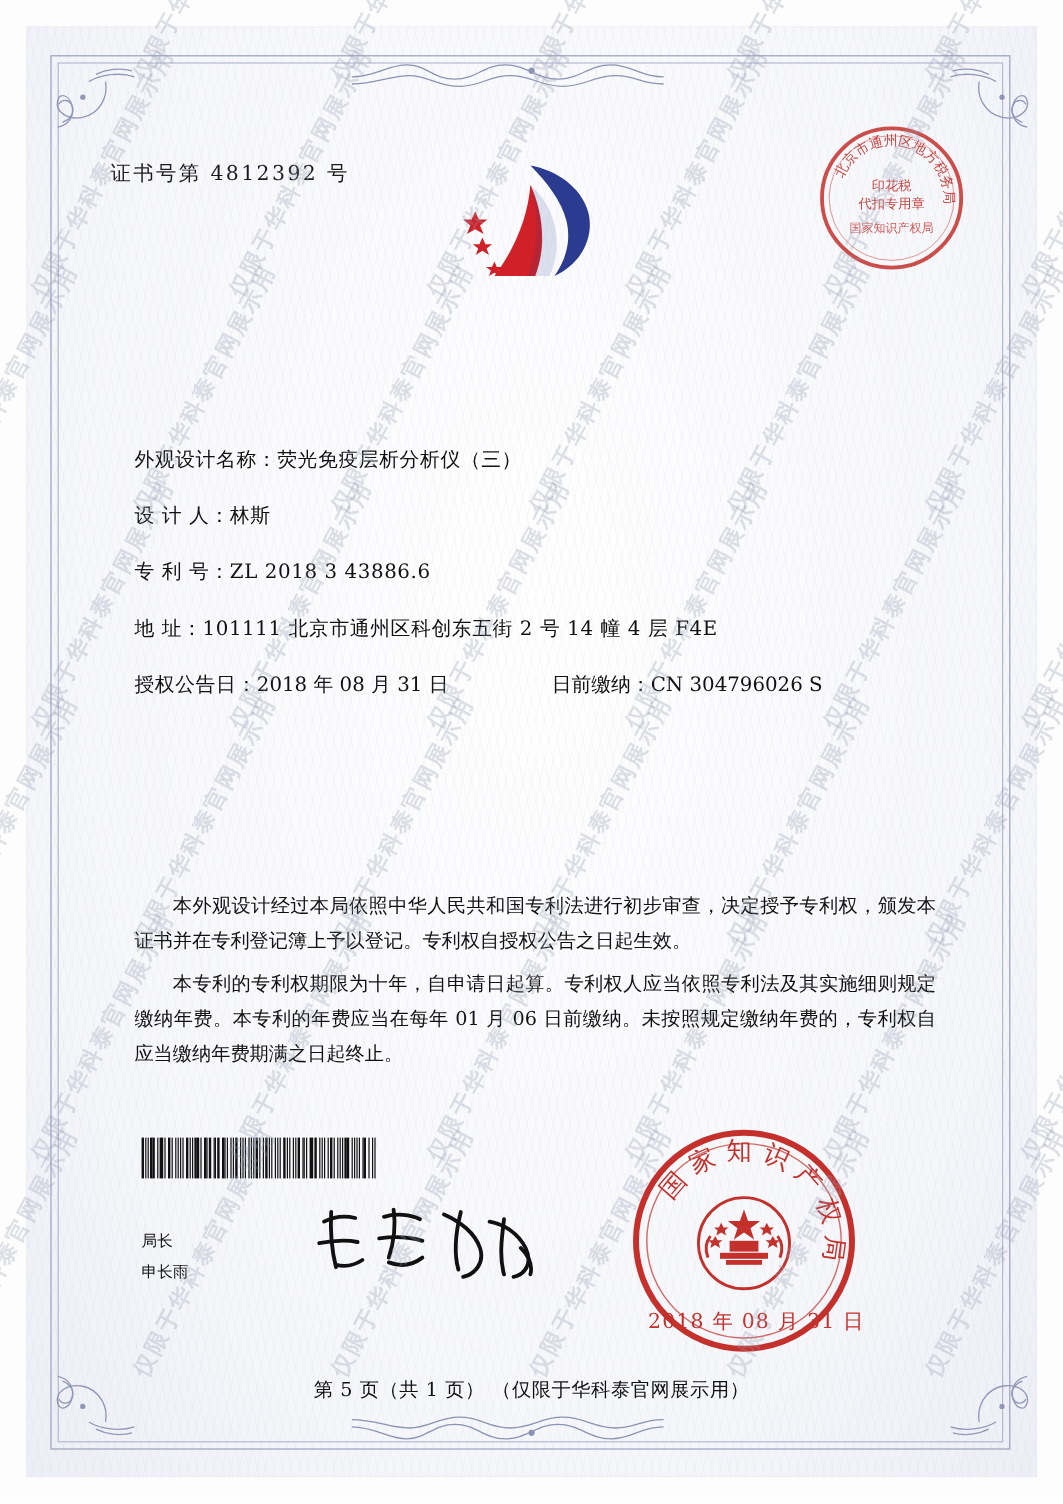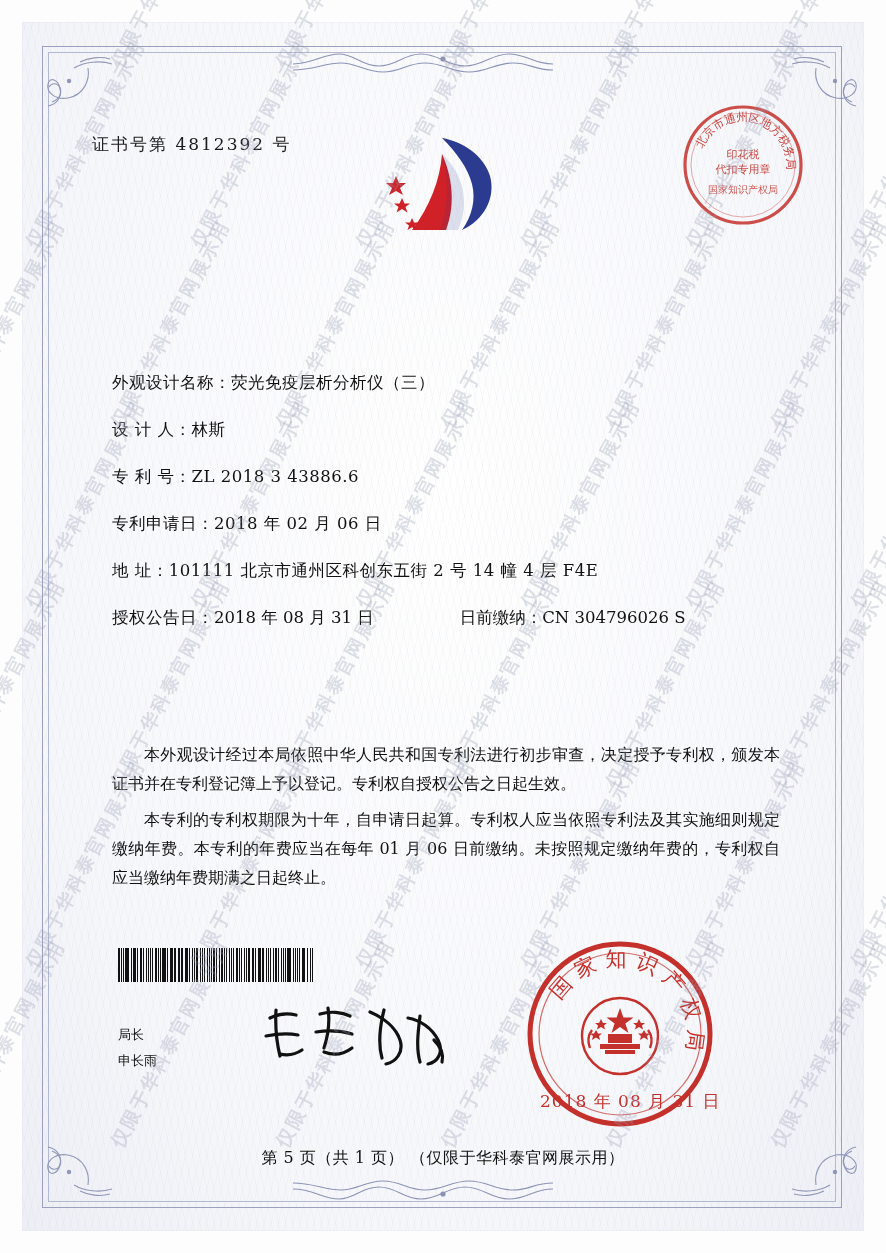--- a/index.html
+++ b/index.html
@@ -352,24 +352,20 @@
       <span class="f-label">外观设计名称：</span>
       <span class="f-value">荧光免疫层析分析仪（三）</span>
     </div>
     <div class="field-row">
       <span class="f-label">设 计 人：</span>
       <span class="f-value">林斯</span>
     </div>
     <div class="field-row">
       <span class="f-label">专 利 号：</span>
       <span class="f-value">ZL 2018 3 43886.6</span>
-    </div>
-    <div class="field-row">
-      <span class="f-label">专利申请日：</span>
-      <span class="f-value">2018 年 02 月 06 日</span>
     </div>
     <div class="field-row">
       <span class="f-label">地 址：</span>
       <span class="f-value">101111 北京市通州区科创东五街 2 号 14 幢 4 层 F4E</span>
     </div>
     <div class="field-row split">
       <span class="f-label">授权公告日：</span>
       <span>2018 年 08 月 31 日</span>
       <span class="split-right">日前缴纳：</span>
       <span>CN 304796026 S</span>

